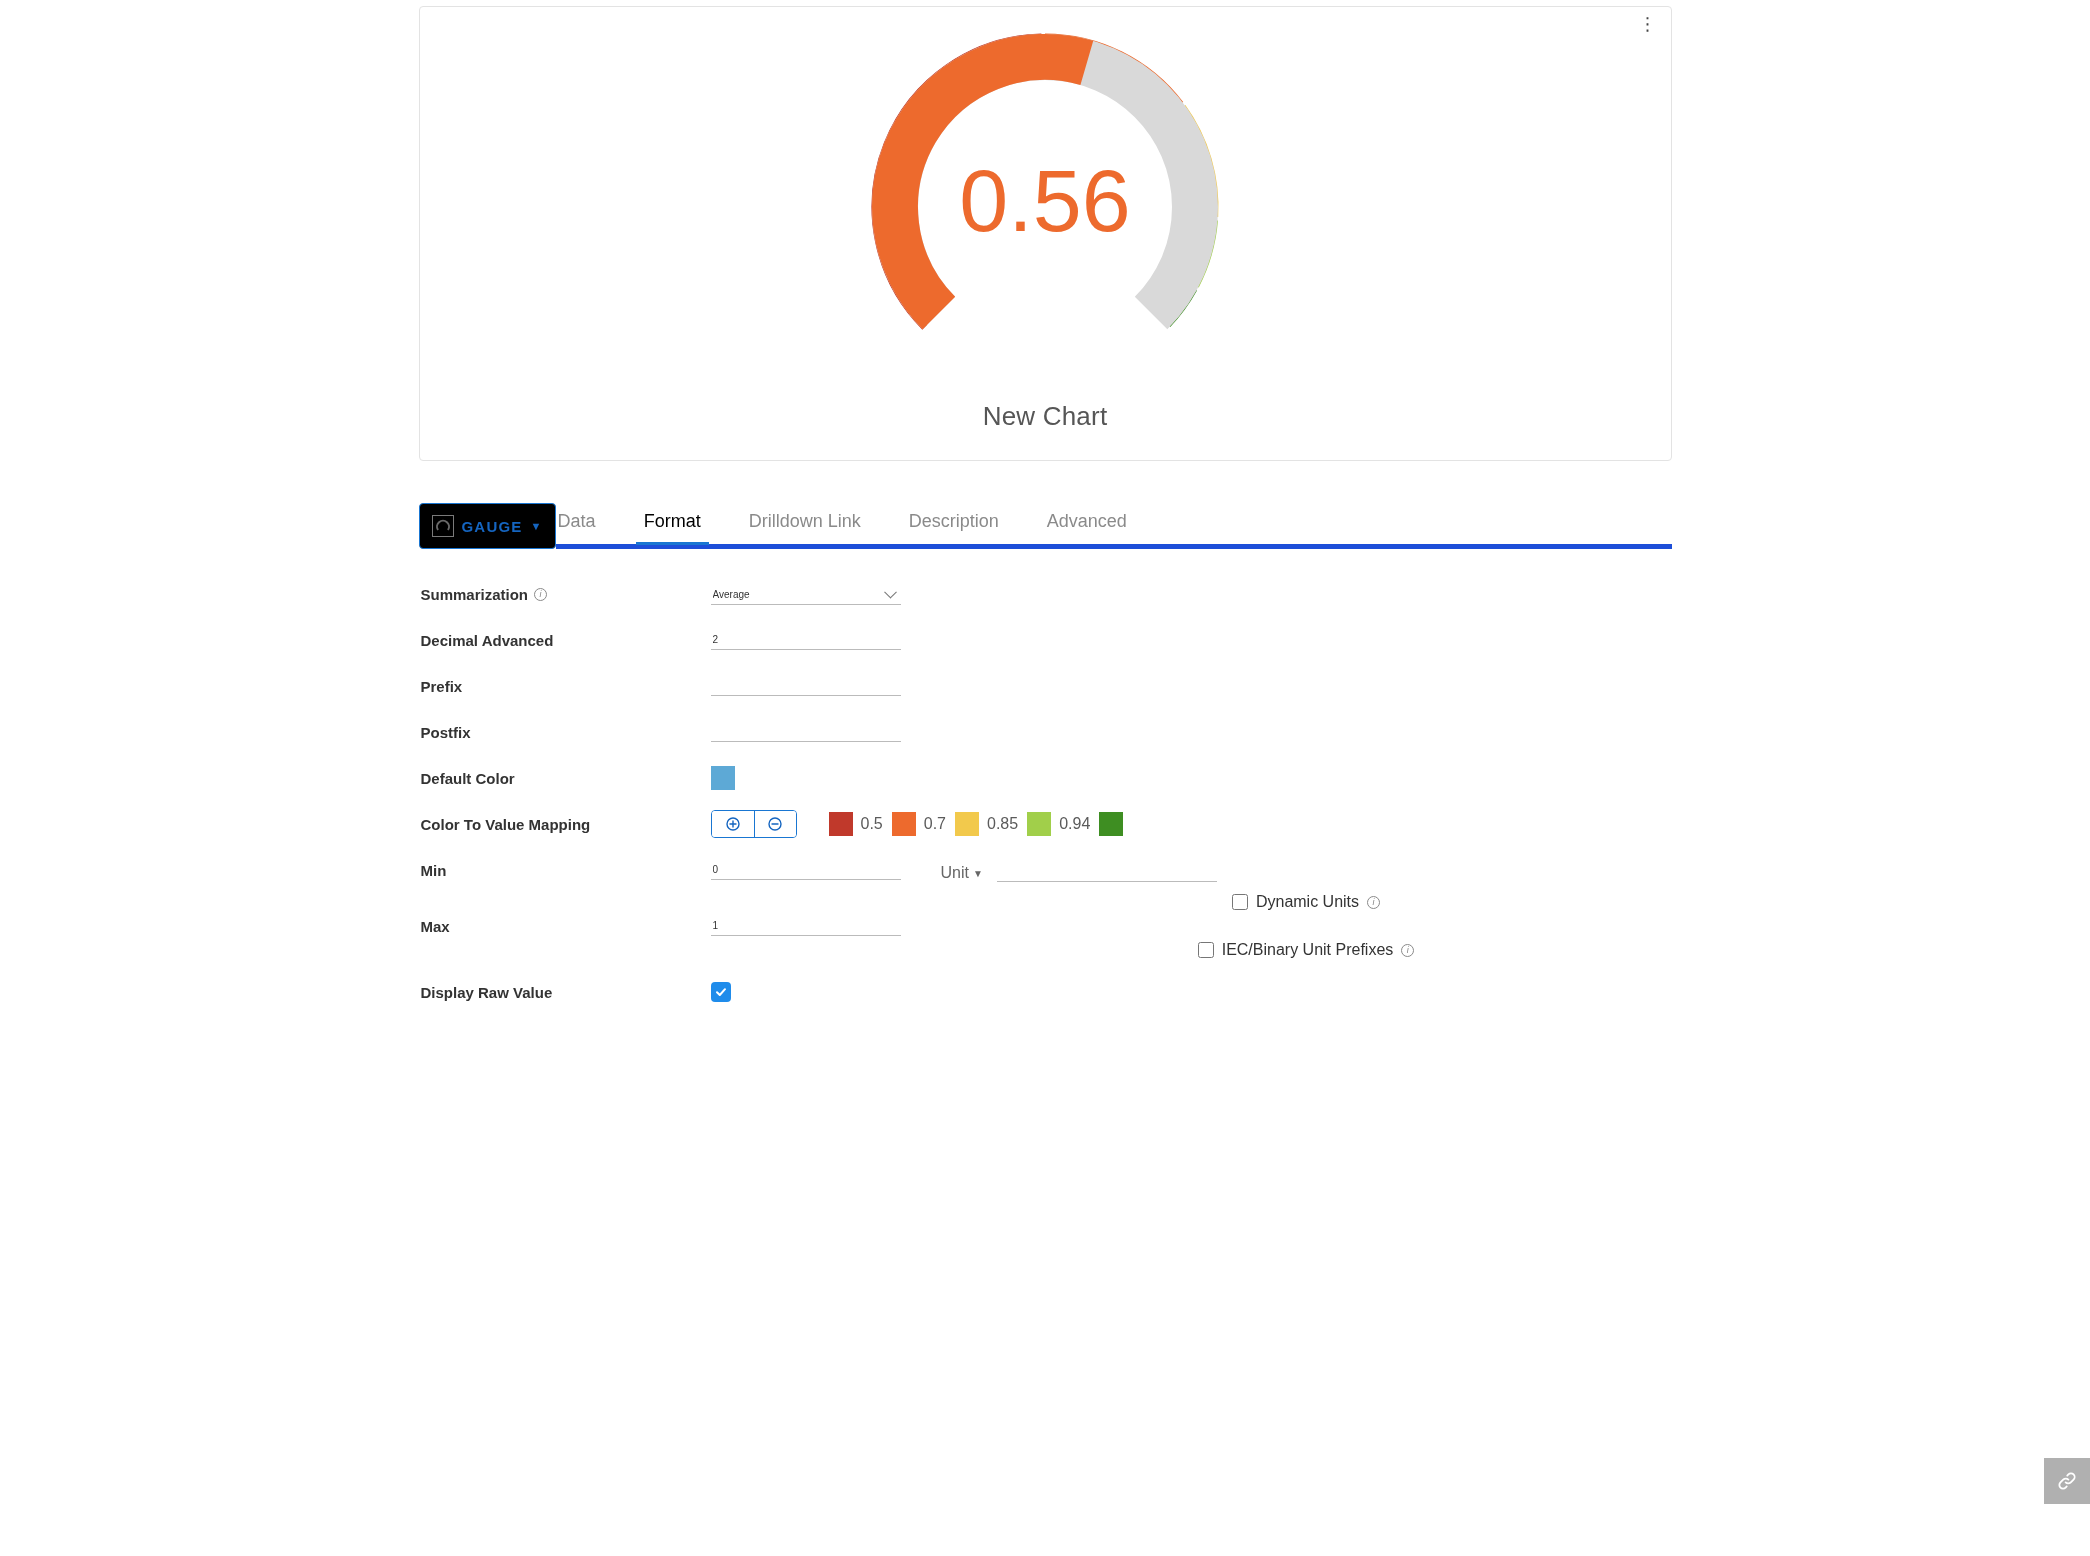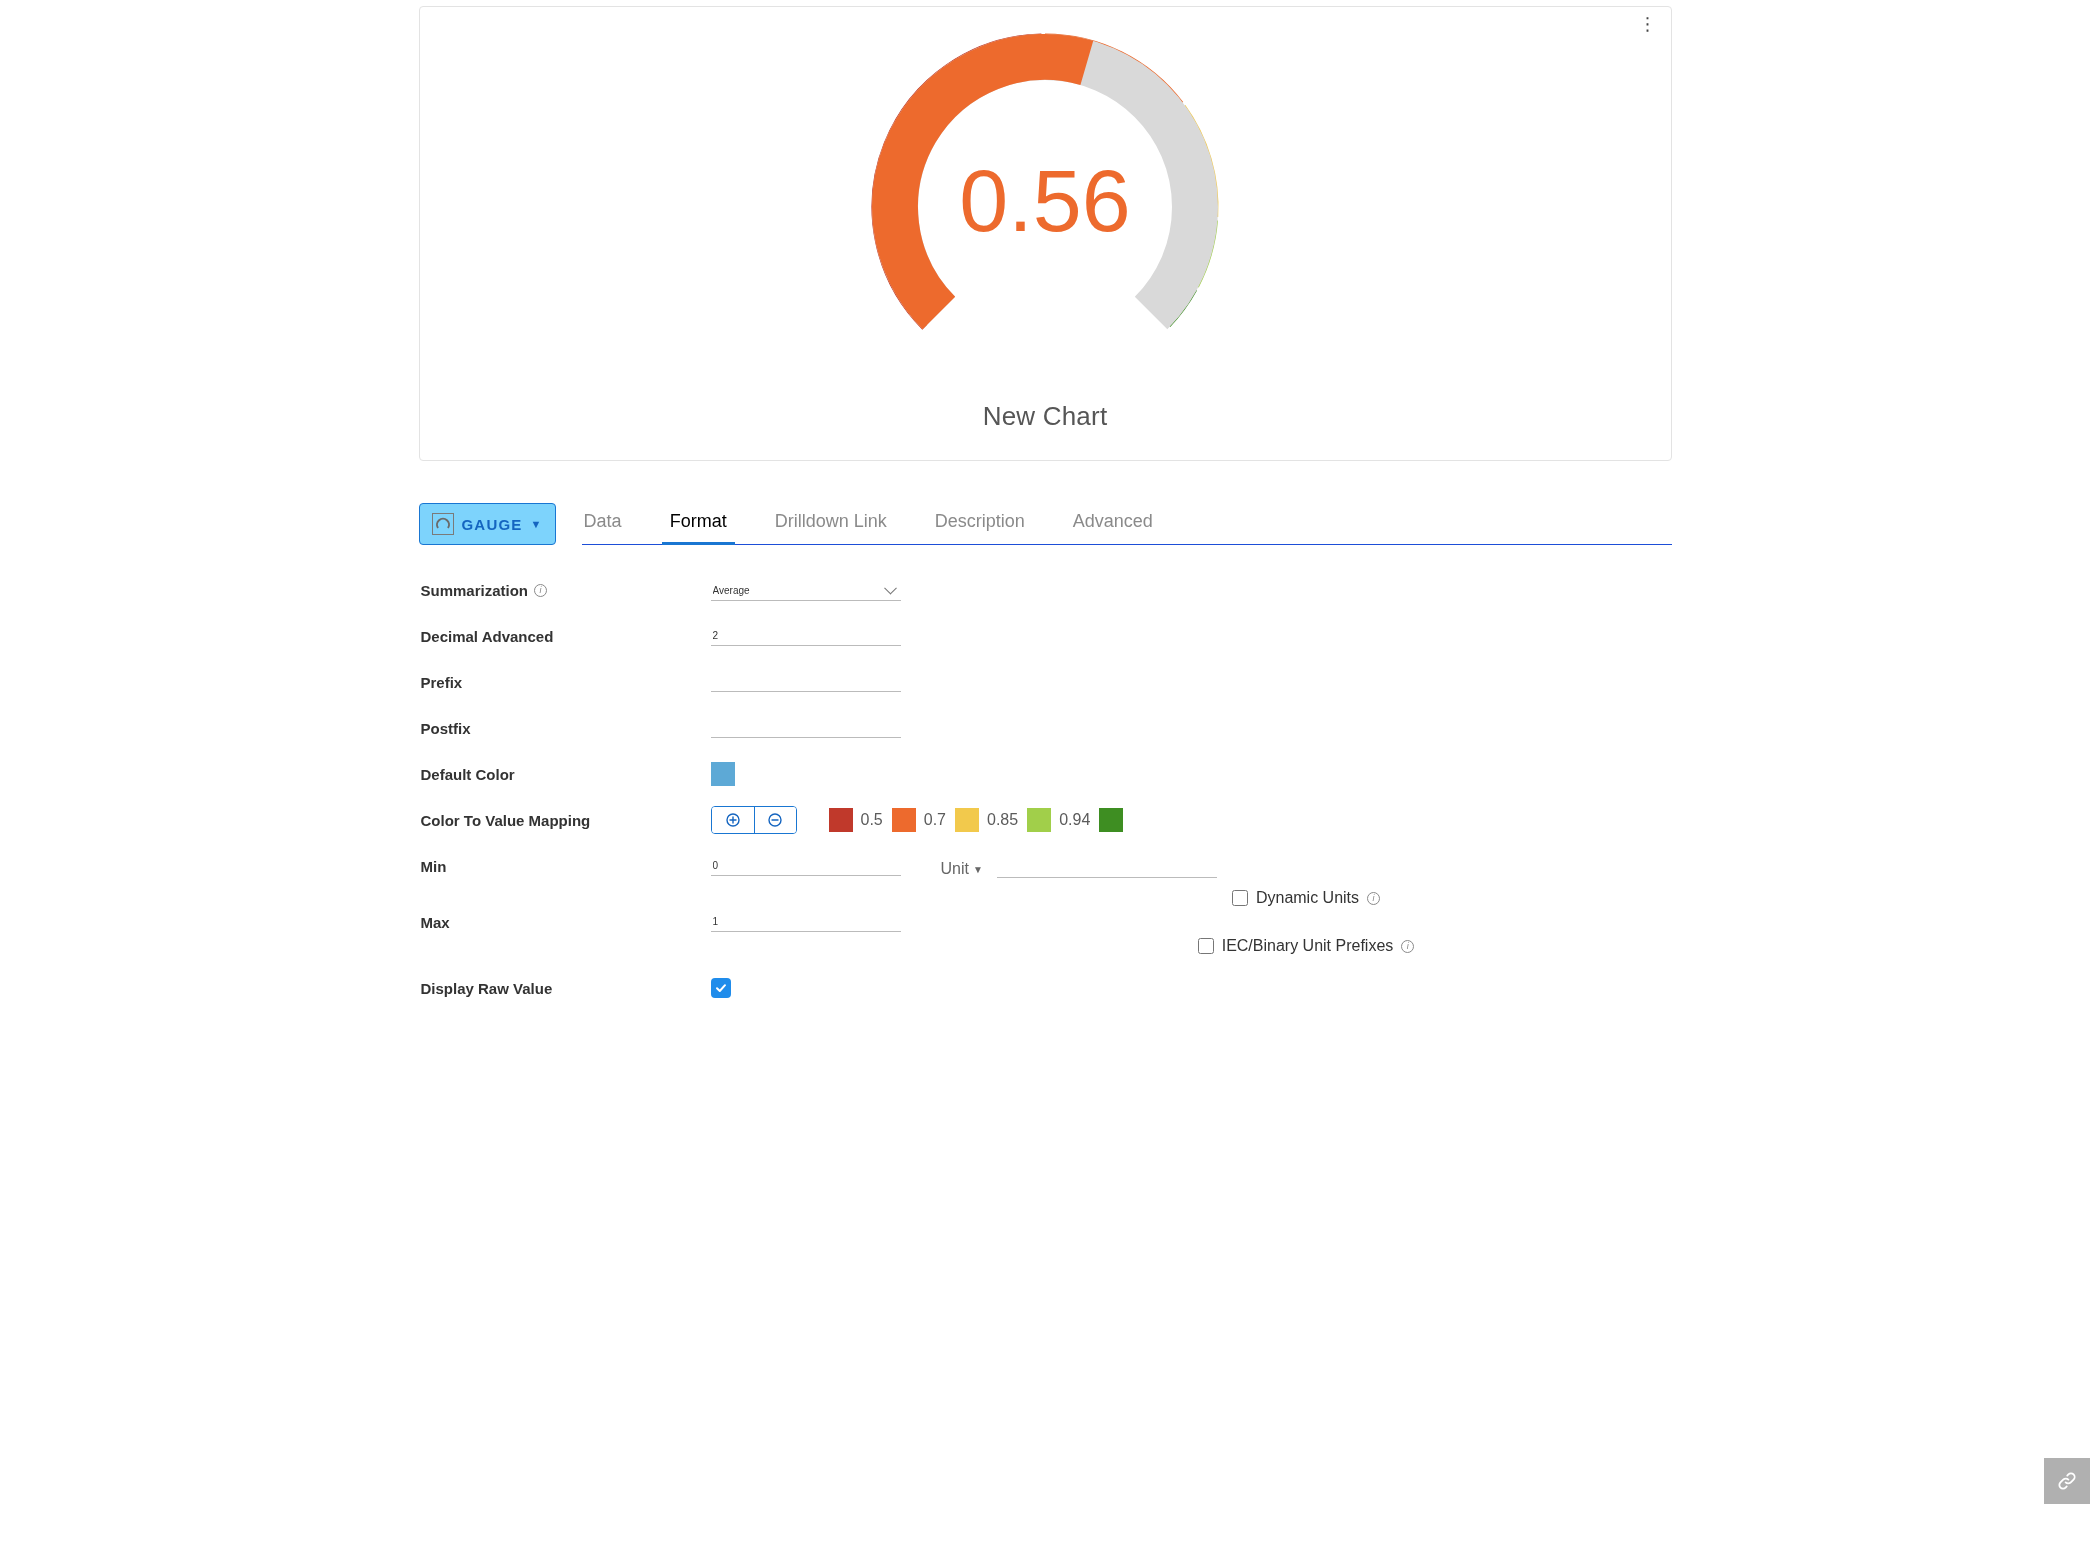--- a/index.html
+++ b/index.html
@@ -49,42 +49,41 @@
     display: flex;
     align-items: stretch;
     margin-top: 42px;
   }
   .chart-type-btn {
     display: inline-flex;
     align-items: center;
     gap: 8px;
     border: 1px solid #1976d2;
     color: #1565c0;
-    background: #7dd3fc;
+    background: #000000;
     border-radius: 4px;
     padding: 7px 12px;
     font-size: 15px;
     font-weight: 600;
     letter-spacing: 1.2px;
     cursor: pointer;
   }
   .chart-type-btn .ct-icon {
     width: 22px; height: 22px;
     border: 1px solid #7a7a7a;
     display: inline-flex; align-items:center; justify-content:center;
   }
   .chart-type-btn .ct-icon svg { display:block; }
   .chart-type-btn .caret { font-size: 11px; }
 
   .tabs {
     flex: 1;
     display: flex;
     align-items: flex-end;
-    margin-left: 26px;
-    border-bottom: 1px solid #1d4ed8;
+    border-bottom: 5px solid #1d4ed8;
     gap: 44px;
     padding-bottom: 0;
   }
   .tab {
     color: #8a8a8a;
     font-size: 18px;
     padding: 8px 2px 12px;
     cursor: pointer;
     position: relative;
   }

